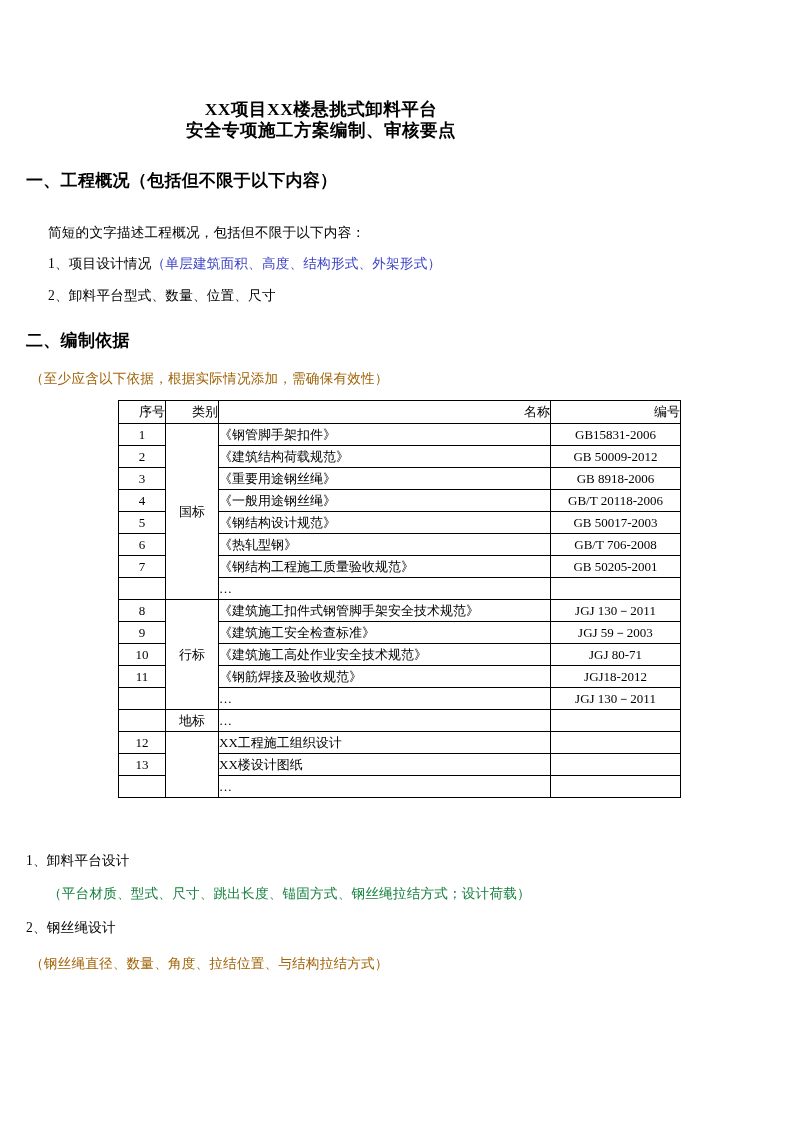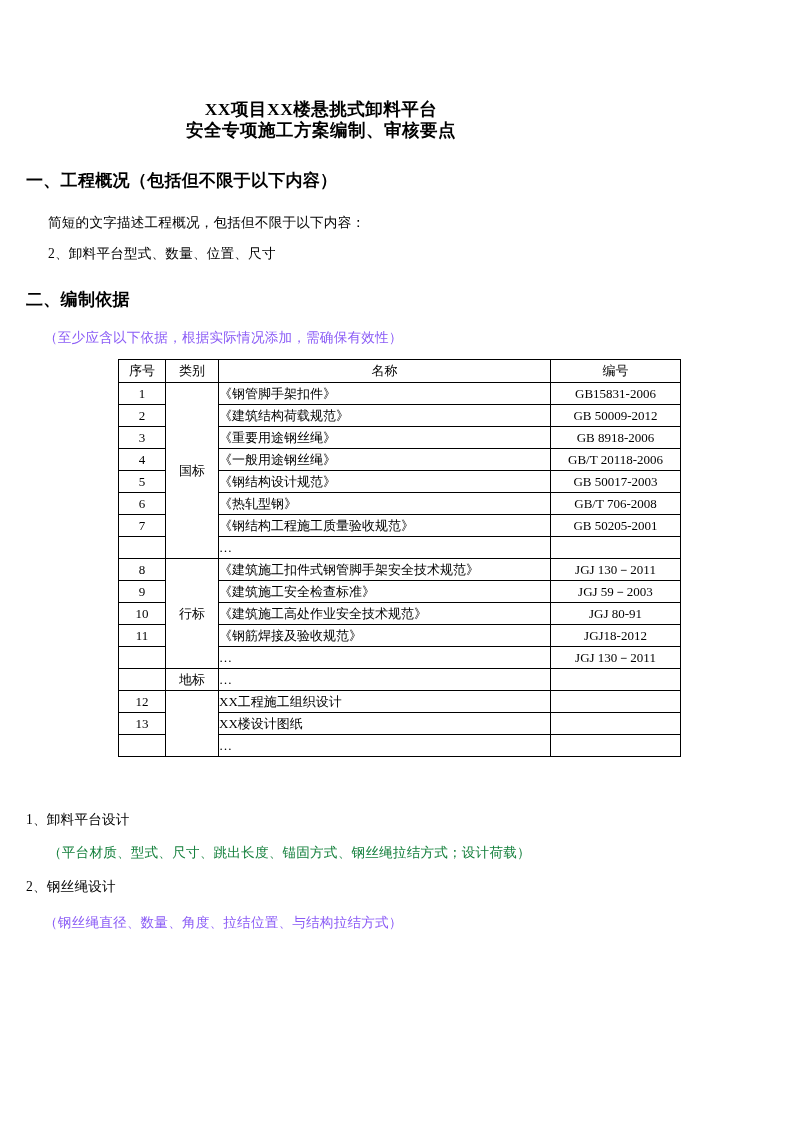--- a/index.html
+++ b/index.html
@@ -59,30 +59,30 @@
   .sub-h {
     font-weight: normal;
     font-size: 13.6px;
     margin: 14px 0 0 26px;
     letter-spacing: 0.2px;
   }
 
   
   .body-line {
     font-size: 13.6px;
-    margin: 22px 0 0 48px;
+    margin: 32px 0 0 48px;
     letter-spacing: 0.2px;
     line-height: 1.35;
   }
   .body-line.t2 { margin-top: 13px; }
 
   .note {
     font-size: 13.6px;
-    color: #8b5cf6;
-    margin: 16px 0 0 44px;
+    color: #a16207;
+    margin: 16px 0 0 30px;
     letter-spacing: 0.2px;
     line-height: 1.55;
   }
   .note-hang {
     font-size: 13.6px;
     color: #15803d;
     margin: 12px 26px 0 48px;
     letter-spacing: 0.2px;
     line-height: 1.7;
     text-indent: 0;
@@ -106,21 +106,21 @@
     height: 21px;
     line-height: 21px;
     font-weight: normal;
     vertical-align: middle;
     overflow: hidden;
     white-space: nowrap;
   }
   table.basis th {
     height: 22px;
     line-height: 22px;
-    text-align: center;
+    text-align: right;
   }
   col.c-no    { width: 47px; }
   col.c-cat   { width: 53px; }
   col.c-name  { width: 332px; }
   col.c-code  { width: 130px; }
 
   td.no   { text-align: center; }
   td.cat  { text-align: center; }
   td.name { text-align: left; padding-left: 7px; }
   td.code { text-align: center; }
@@ -135,20 +135,23 @@
 <div class="page">
   <div class="content">
 
     <div class="doc-title title-line-1">XX项目XX楼悬挑式卸料平台</div>
     <div class="doc-title title-line-2">安全专项施工方案编制、审核要点</div>
 
     <div class="sec-h1">一、工程概况（包括但不限于以下内容）</div>
 
     <div class="body-line">简短的文字描述工程概况，包括但不限于以下内容：</div>
 
+    <div class="body-line t2">
+      <span>1、项目设计情况</span><span class="blue">（单层建筑面积、高度、结构形式、外架形式）</span>
+    </div>
 
     <div class="body-line t2">2、卸料平台型式、数量、位置、尺寸</div>
 
     <div class="sec-h1 tight">二、编制依据</div>
 
     <div class="note">（至少应含以下依据，根据实际情况添加，需确保有效性）</div>
 
     <div class="tbl-wrap">
       <table class="basis">
         <colgroup>
@@ -214,21 +217,21 @@
               <td class="code">JGJ 130－2011</td>
             </tr>
             <tr>
               <td class="no">9</td>
               <td class="name">《建筑施工安全检查标准》</td>
               <td class="code">JGJ 59－2003</td>
             </tr>
             <tr>
               <td class="no">10</td>
               <td class="name">《建筑施工高处作业安全技术规范》</td>
-              <td class="code">JGJ 80-91</td>
+              <td class="code">JGJ 80-71</td>
             </tr>
             <tr>
               <td class="no">11</td>
               <td class="name">《钢筋焊接及验收规范》</td>
               <td class="code">JGJ18-2012</td>
             </tr>
             <tr>
               <td class="no"></td>
               <td class="dots">…</td>
               <td class="code">JGJ 130－2011</td>

